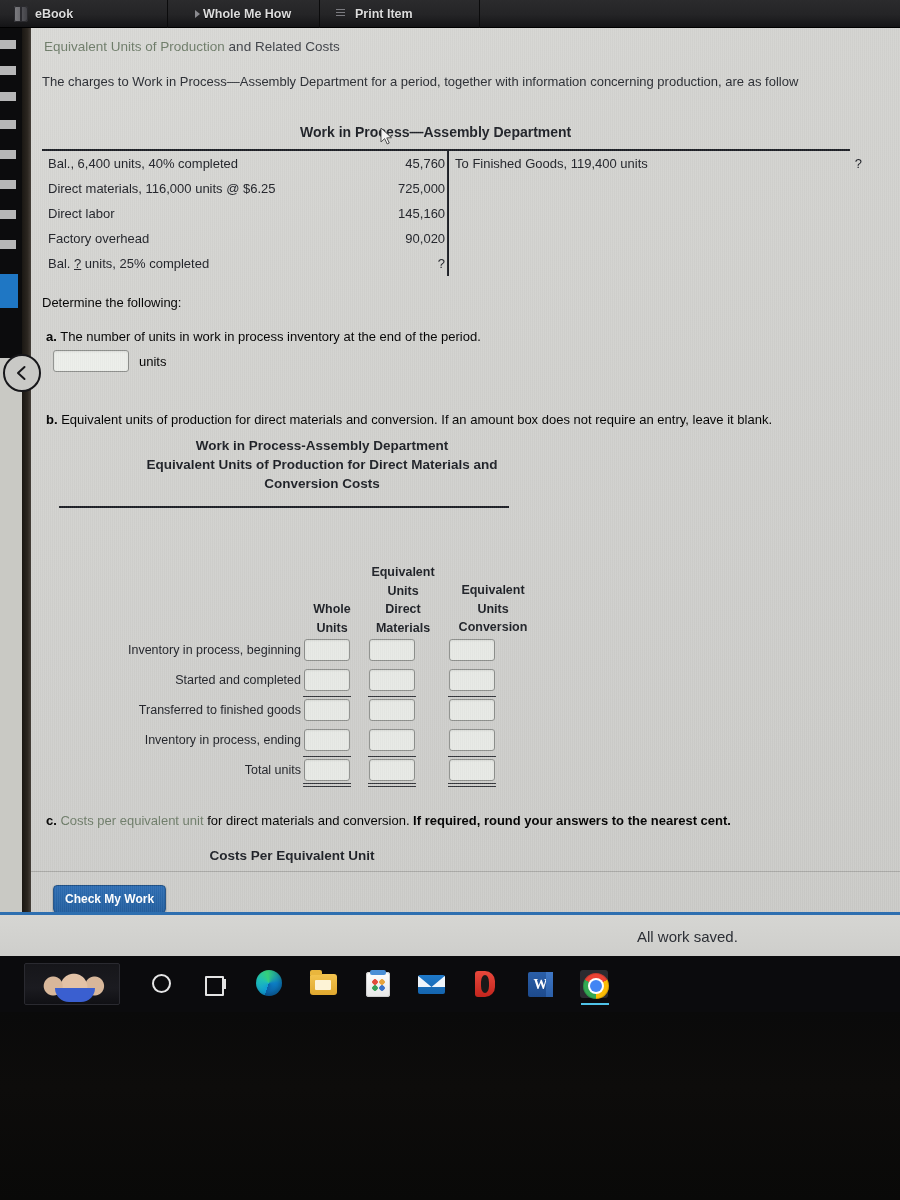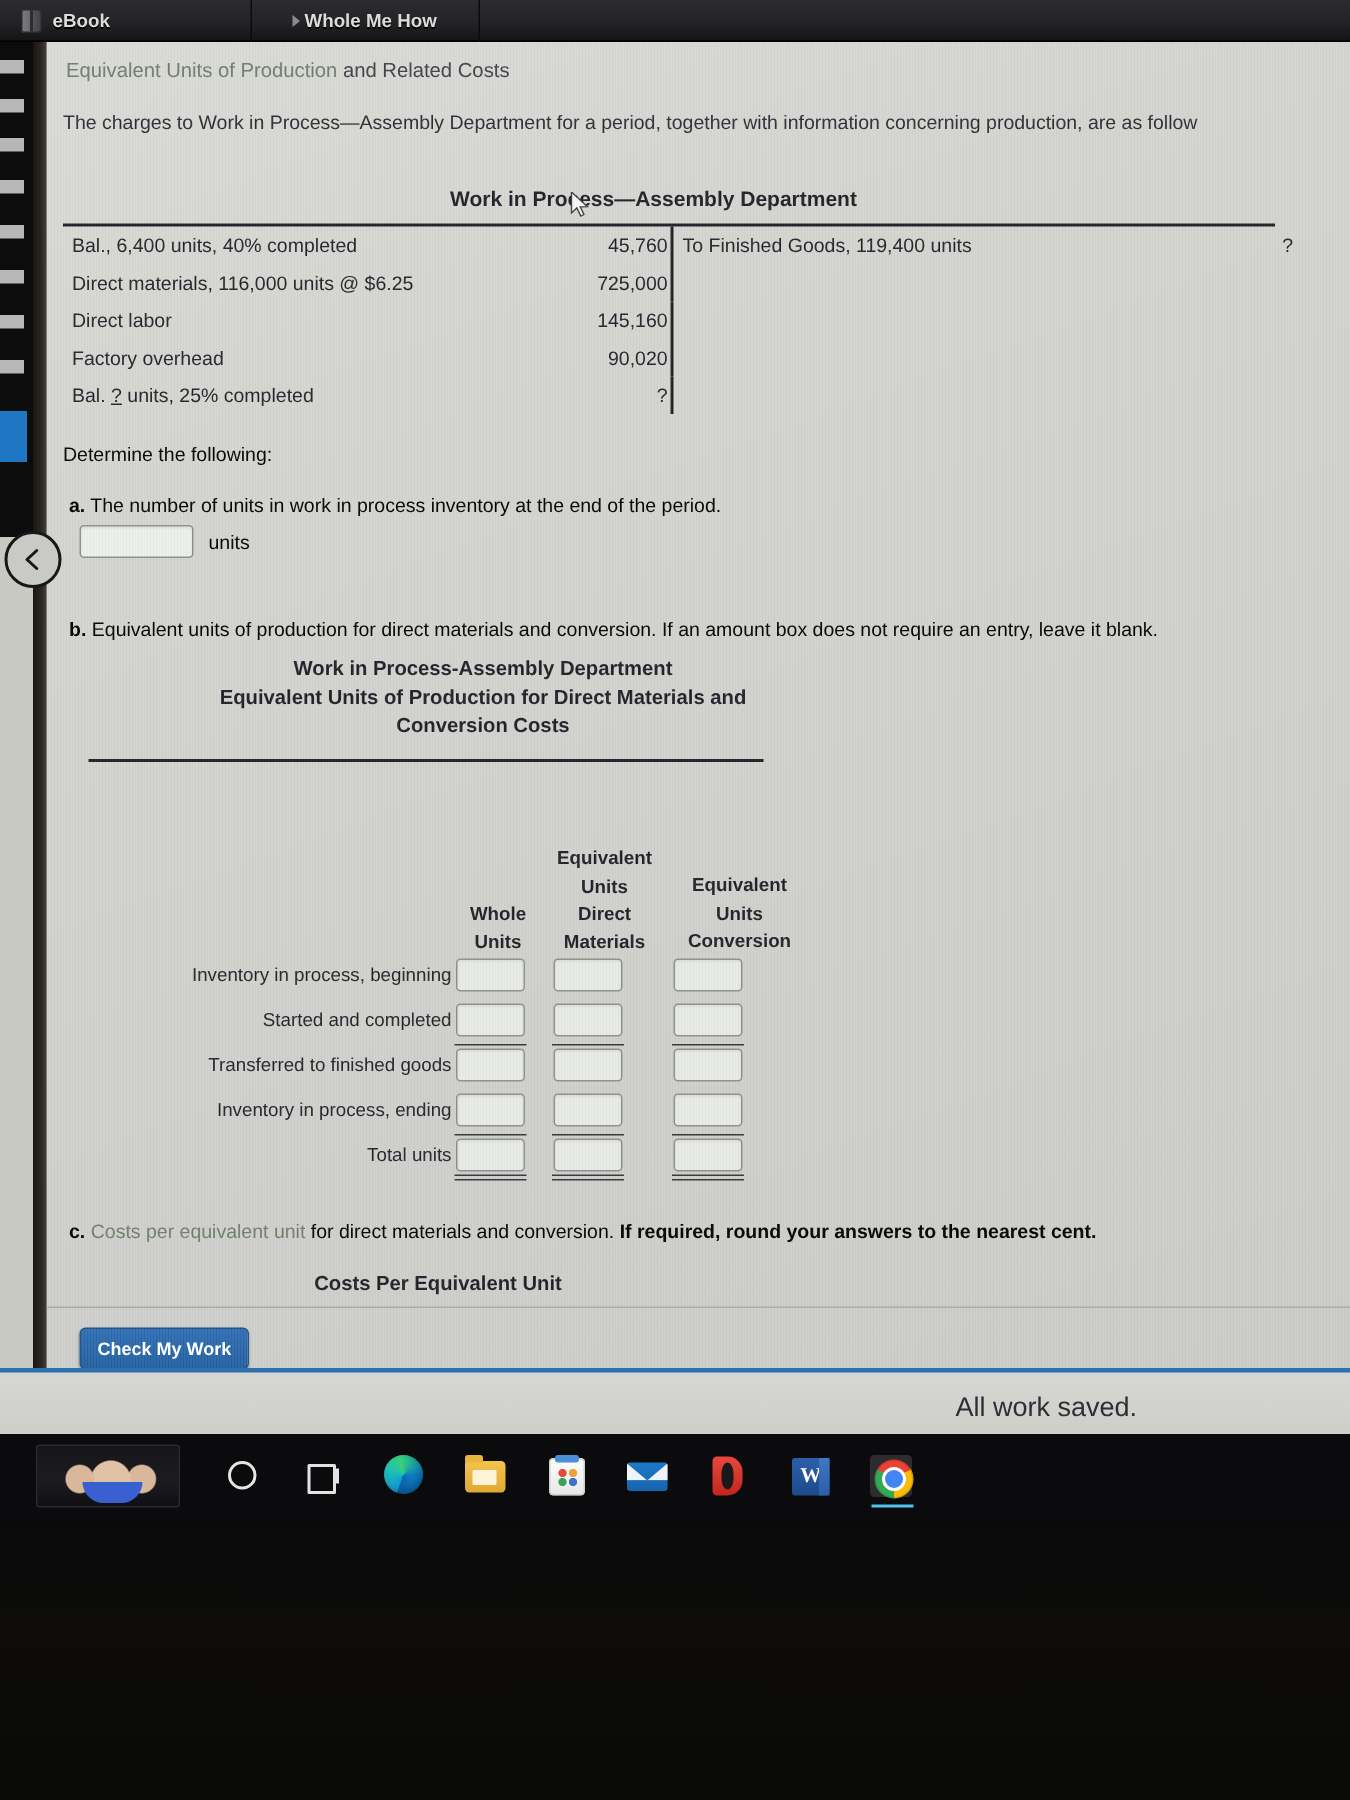--- a/index.html
+++ b/index.html
@@ -198,21 +198,21 @@
   
   .status-strip {
     position: absolute; left: 0; top: 912px; width: 900px; height: 44px;
     background: linear-gradient(180deg,#d6d6d3 0%, #cececb 100%);
     border-top: 2px solid #0d0d0f;
   }
   .status-strip .blueline {
     position: absolute; left: 0; top: -2px; width: 900px; height: 3px; background: #2e6fb0;
   }
   .saved-text {
-    position: absolute; left: 637px; top: 14px; font-size: 18px; color: #2c2f35;
+    position: absolute; left: 637px; top: 14px; font-size: 15px; color: #2c2f35;
   }
 
   
   .taskbar {
     position: absolute; left: 0; top: 956px; width: 900px; height: 56px;
     background: #0b0b0d; display: flex; align-items: center;
   }
   .tb-wall {
     width: 96px; height: 42px; margin-left: 24px; border-radius: 2px;
     background: radial-gradient(circle at 30% 55%, #d8b79a 0 9px, transparent 10px),
@@ -329,20 +329,24 @@
 
   <div class="chrome-top">
     <div class="tabbar">
       <div class="ctab t-ebook">
         <span class="ticon ico-book"></span>
         <span>eBook</span>
       </div>
       <div class="ctab t-show">
         <span class="ticon"><span class="ico-video"></span></span>
         <span>Whole Me How</span>
+      </div>
+      <div class="ctab t-print">
+        <span class="ticon"><span class="ico-doc"></span></span>
+        <span>Print Item</span>
       </div>
     </div>
   </div>
 
   <div class="left-rail">
     <div class="rail-tick" style="top:12px"></div>
     <div class="rail-tick" style="top:38px"></div>
     <div class="rail-tick" style="top:64px"></div>
     <div class="rail-tick" style="top:92px"></div>
     <div class="rail-tick" style="top:122px"></div>

